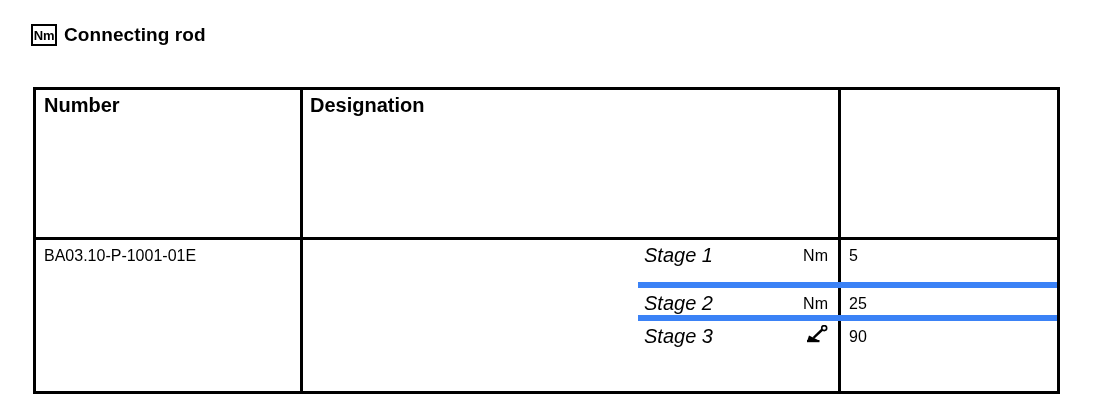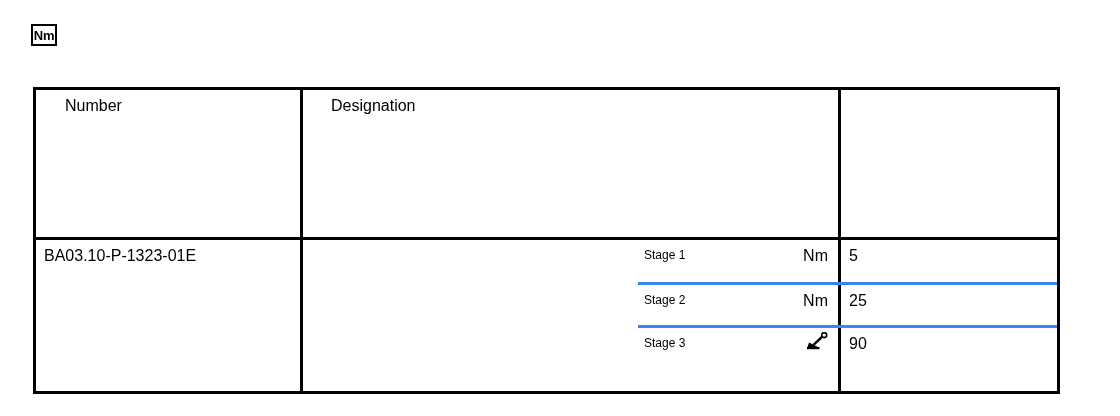--- a/index.html
+++ b/index.html
@@ -85,24 +85,23 @@
     top: 0;
     bottom: 0;
     width: 3px;
     background: #000;
   }
   .vrule.col1 { left: 264px; }
   .vrule.col3 { left: 802px; }
 
   .hcell {
     position: absolute;
-    font-size: 16px;
-    font-weight: normal;
-    line-height: 19px;
-    margin-left: 21px;
+    font-size: 20px;
+    font-weight: bold;
+    line-height: 19px;
   }
   .hcell.number      { left: 8px;   top: 6px; }
   .hcell.designation { left: 274px; top: 6px; text-align: right; }
   .hcell.engine      { left: 812px; top: 6px; }
   .hcell.engine span { display: block; }
 
   
   .cell {
     position: absolute;
     font-size: 16px;
@@ -118,34 +117,35 @@
     left: 602px;
     top: 0;
     right: 0;
     bottom: 0;
   }
   .stage-row {
     position: absolute;
     left: 0;
     right: 0;
     height: 43px;
-    border-top: 3px solid #3b82f6;
+    border-top: 6px solid #3b82f6;
     box-sizing: border-box;
   }
   .stage-row.r1 { top: 0px;  border-top: none; }
   .stage-row.r2 { top: 42px; }
-  .stage-row.r3 { top: 85px; }
+  .stage-row.r3 { top: 75px; }
 
   .stage-label {
     position: absolute;
     left: 6px;
     top: 6px;
-    font-size: 12px;
-    line-height: 19px;
-    white-space: nowrap;
+    font-size: 20px;
+    line-height: 19px;
+    white-space: nowrap;
+    font-style: italic;
   }
   .stage-unit {
     position: absolute;
     left: 120px;
     width: 70px;
     top: 6px;
     text-align: right;
     font-size: 16px;
     line-height: 19px;
     white-space: nowrap;
@@ -169,35 +169,36 @@
 </style>
 </head>
 <body>
 
 <div class="page">
 
   <div class="title-row">
     <div class="nm-badge">
       <span>Nm</span>
     </div>
+    <div class="title-text">Connecting rod</div>
   </div>
 
   <div class="torque-table">
 
     <div class="vrule col1"></div>
     <div class="vrule col3"></div>
 
     <div class="thead">
       <div class="hcell number">Number</div>
       <div class="hcell designation">Designation</div>
     </div>
 
     <div class="tbody">
 
-      <div class="cell partnumber">BA03.10-P-1323-01E</div>
+      <div class="cell partnumber">BA03.10-P-1001-01E</div>
 
       <div class="stage-block">
 
         <div class="stage-row r1">
           <div class="stage-label">Stage 1</div>
           <div class="stage-unit">Nm</div>
           <div class="stage-value">5</div>
         </div>
 
         <div class="stage-row r2">

